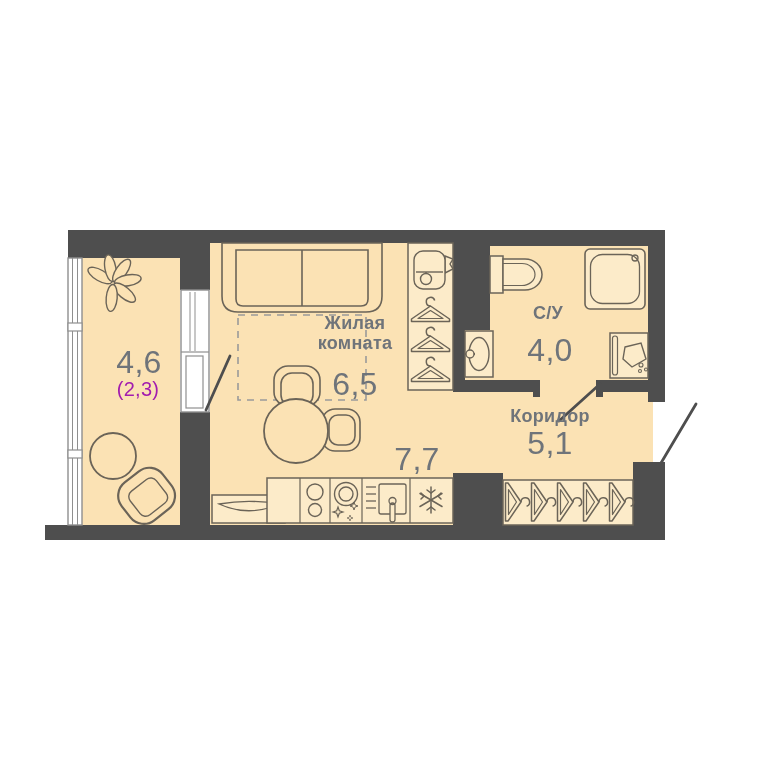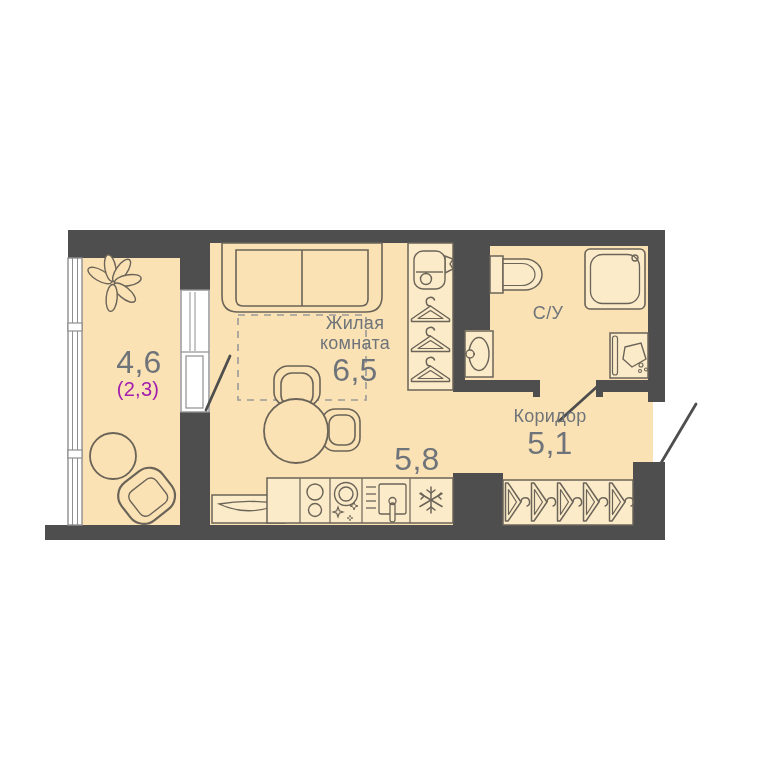--- a/index.html
+++ b/index.html
@@ -1,20 +1,20 @@
 <!DOCTYPE html>
 <html><head>
 <meta charset="utf-8">
 <style>
   html,body{margin:0;padding:0;background:#ffffff;}
   .stage{position:relative;width:768px;height:768px;background:#ffffff;overflow:hidden;
          font-family:"Liberation Sans", sans-serif;}
   .stage svg{position:absolute;left:0;top:0;}
   .lbl{position:absolute;color:#6F747A;text-align:center;letter-spacing:.3px;}
-  .room-name{font-size:18px;line-height:20px;}
+  .room-name{font-size:18px;line-height:20px;font-weight:bold;}
   .room-name span{display:block;}
   .room-area{font-size:32px;line-height:34px;}
   .room-area-sm{font-size:20px;line-height:22px;color:#a21caf;}
 </style>
 </head>
 <body>
 
 <div class="stage">
 <svg width="768" height="768" viewBox="0 0 768 768">
   <defs>
@@ -196,24 +196,25 @@
     <line x1="206" y1="410" x2="230" y2="356"></line>
     <line x1="600" y1="384" x2="559" y2="421"></line>
     <line x1="661" y1="463" x2="696" y2="404"></line>
   </g>
 </svg>
 
 <div class="lbl room-name" style="left:303px;top:313px;width:104px;">
   <span>Жилая</span>
   <span>комната</span>
 </div>
-<div class="lbl room-area" style="left:317px;top:353px;width:76px;">6,5</div>
-
-<div class="lbl room-area" style="left:379px;top:442px;width:76px;">5,8</div>
+<div class="lbl room-area" style="left:317px;top:367px;width:76px;">6,5</div>
+
+<div class="lbl room-area" style="left:379px;top:442px;width:76px;">7,7</div>
 
 <div class="lbl room-name" style="left:498px;top:406px;width:104px;">Коридор</div>
 <div class="lbl room-area" style="left:512px;top:426px;width:76px;">5,1</div>
 
 <div class="lbl room-name" style="left:496px;top:303px;width:104px;">С/У</div>
+<div class="lbl room-area" style="left:512px;top:333px;width:76px;">4,0</div>
 
 <div class="lbl room-area" style="left:101px;top:345px;width:76px;">4,6</div>
 <div class="lbl room-area-sm" style="left:100px;top:378px;width:76px;">(2,3)</div>
 </div>
 
 </body></html>

